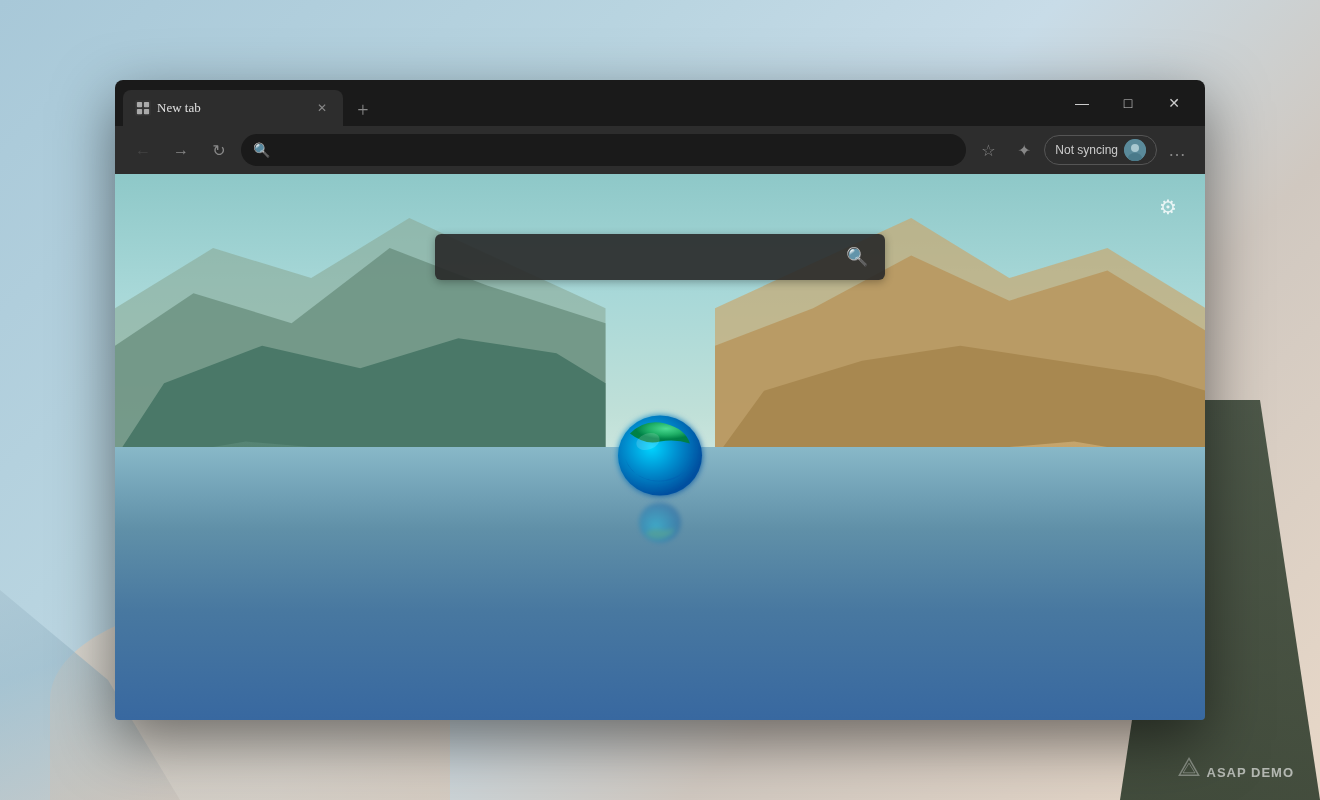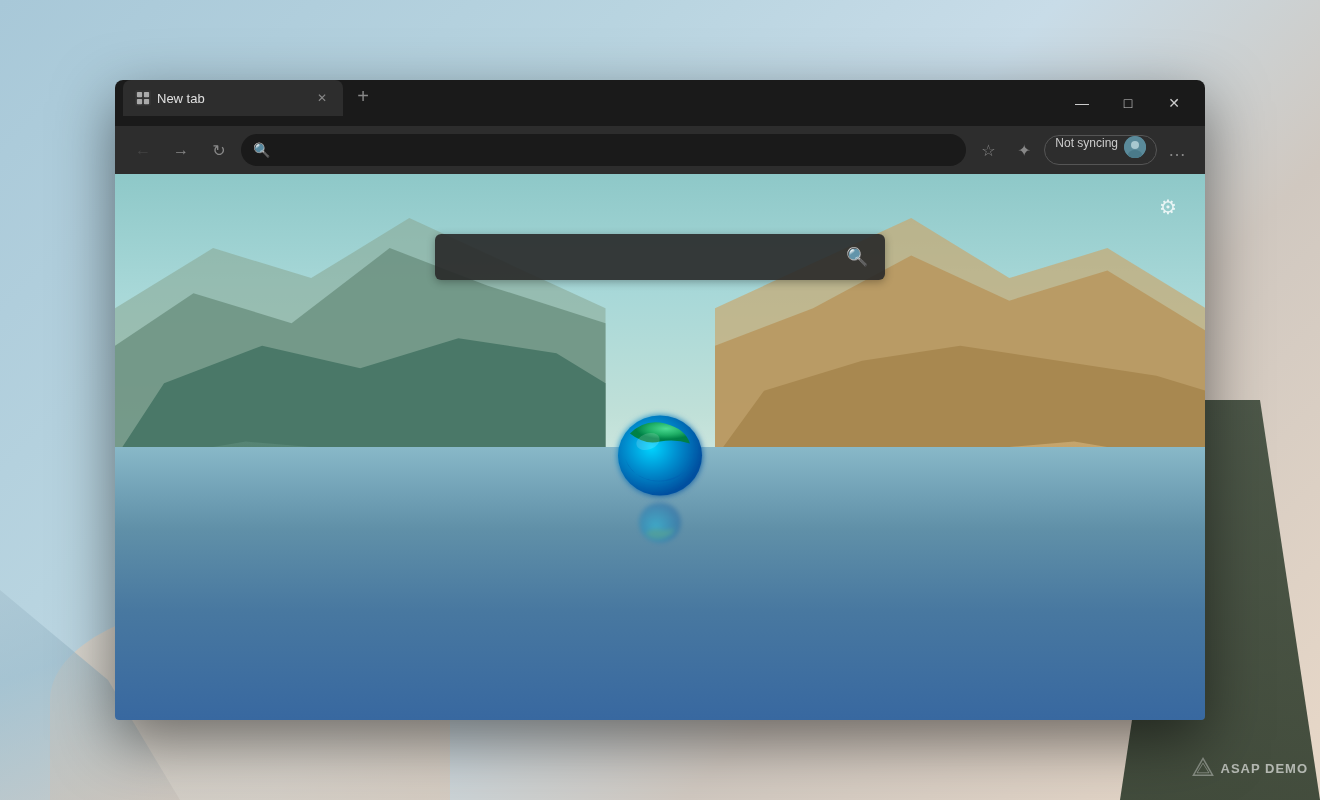--- a/index.html
+++ b/index.html
@@ -41,27 +41,27 @@
       position: absolute;
       bottom: 0; right: 0;
       width: 200px; height: 400px;
       background: linear-gradient(180deg, #2a3a2a 0%, #1a2a1a 100%);
       clip-path: polygon(30% 0%, 70% 0%, 100% 100%, 0% 100%);
       opacity: 0.8;
     }
     .asap-demo-watermark {
       position: absolute;
       bottom: 20px;
-      right: 12px;
+      right: 26px;
       color: rgba(255,255,255,0.6);
       font-size: 13px;
       font-weight: 600;
       letter-spacing: 1px;
       display: flex;
-      align-items: center;
+      align-items: flex-end;
       gap: 6px;
     }
     .asap-logo {
       width: 24px; height: 24px;
       opacity: 0.6;
     }
 
     
     .browser-window {
       position: relative;
@@ -77,23 +77,24 @@
       width: 100%;
       height: 46px;
       background: #1a1a1a;
       display: flex;
       align-items: center;
       padding: 0 8px;
       gap: 0;
     }
     .tab-strip {
       display: flex;
-      align-items: flex-start;
+      align-items: flex-end;
       height: 100%;
       flex: 1;
+      font-family: Liberation Serif, serif;
     }
     .tab {
       display: flex;
       align-items: center;
       gap: 6px;
       height: 36px;
       background: #2d2d2d;
       border-radius: 8px 8px 0 0;
       padding: 0 12px;
       min-width: 220px;
@@ -196,20 +197,21 @@
     .toolbar-action-btn {
       width: 32px; height: 32px;
       display: flex; align-items: center; justify-content: center;
       color: #888;
       font-size: 16px;
       cursor: pointer;
       border-radius: 4px;
     }
     .sync-btn {
       display: flex;
+      align-items: center;
       gap: 6px;
       height: 30px;
       padding: 0 10px;
       border: 1px solid #555;
       border-radius: 15px;
       cursor: pointer;
       color: #ccc;
       font-size: 12px;
       background: transparent;
     }

